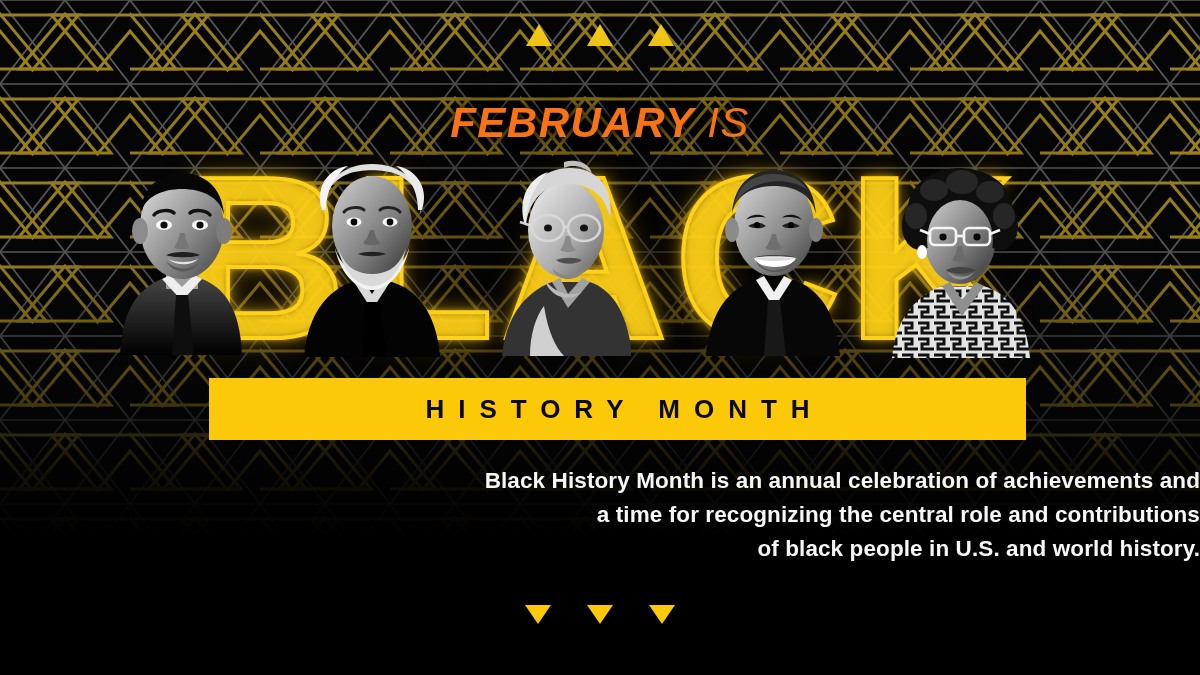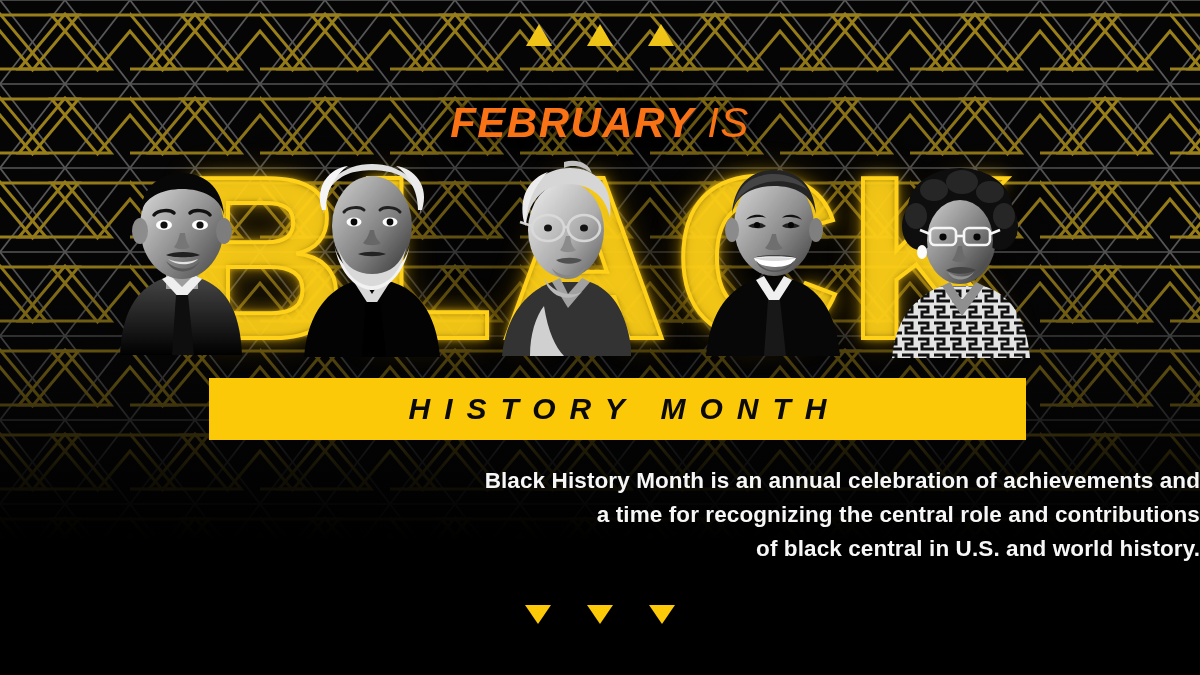--- a/index.html
+++ b/index.html
@@ -83,27 +83,26 @@
 
   
   .banner{
     position:absolute;
     left:209px;top:378px;
     width:817px;height:62px;
     background:#FCC908;
     display:flex;align-items:center;justify-content:center;
   }
   .banner-text{
-    font-size:30px;
+    font-size:26px;
     font-weight:bold;
     letter-spacing:14px;
     color:#0a0a0a;
     padding-left:14px;
     white-space:nowrap;
-    font-style:italic;
   }
 
   
   .body-copy{
     position:absolute;
     left:0;top:464px;width:1200px;
     text-align:right;
     color:#f7f7f7;
     font-size:22.5px;
     font-weight:bold;
@@ -372,21 +371,21 @@
     </div>
   </div>
 
   <div class="banner">
     <span class="banner-text">HISTORY MONTH</span>
   </div>
 
   <div class="body-copy">
     <div>Black History Month is an annual celebration of achievements and</div>
     <div>a time for recognizing the central role and contributions</div>
-    <div>of black central in U.S. and world history.</div>
+    <div>of black people in U.S. and world history.</div>
   </div>
 
   <div class="tri-row">
     <span class="tri-down"></span>
     <span class="tri-down"></span>
     <span class="tri-down"></span>
   </div>
 
 </div>
 

